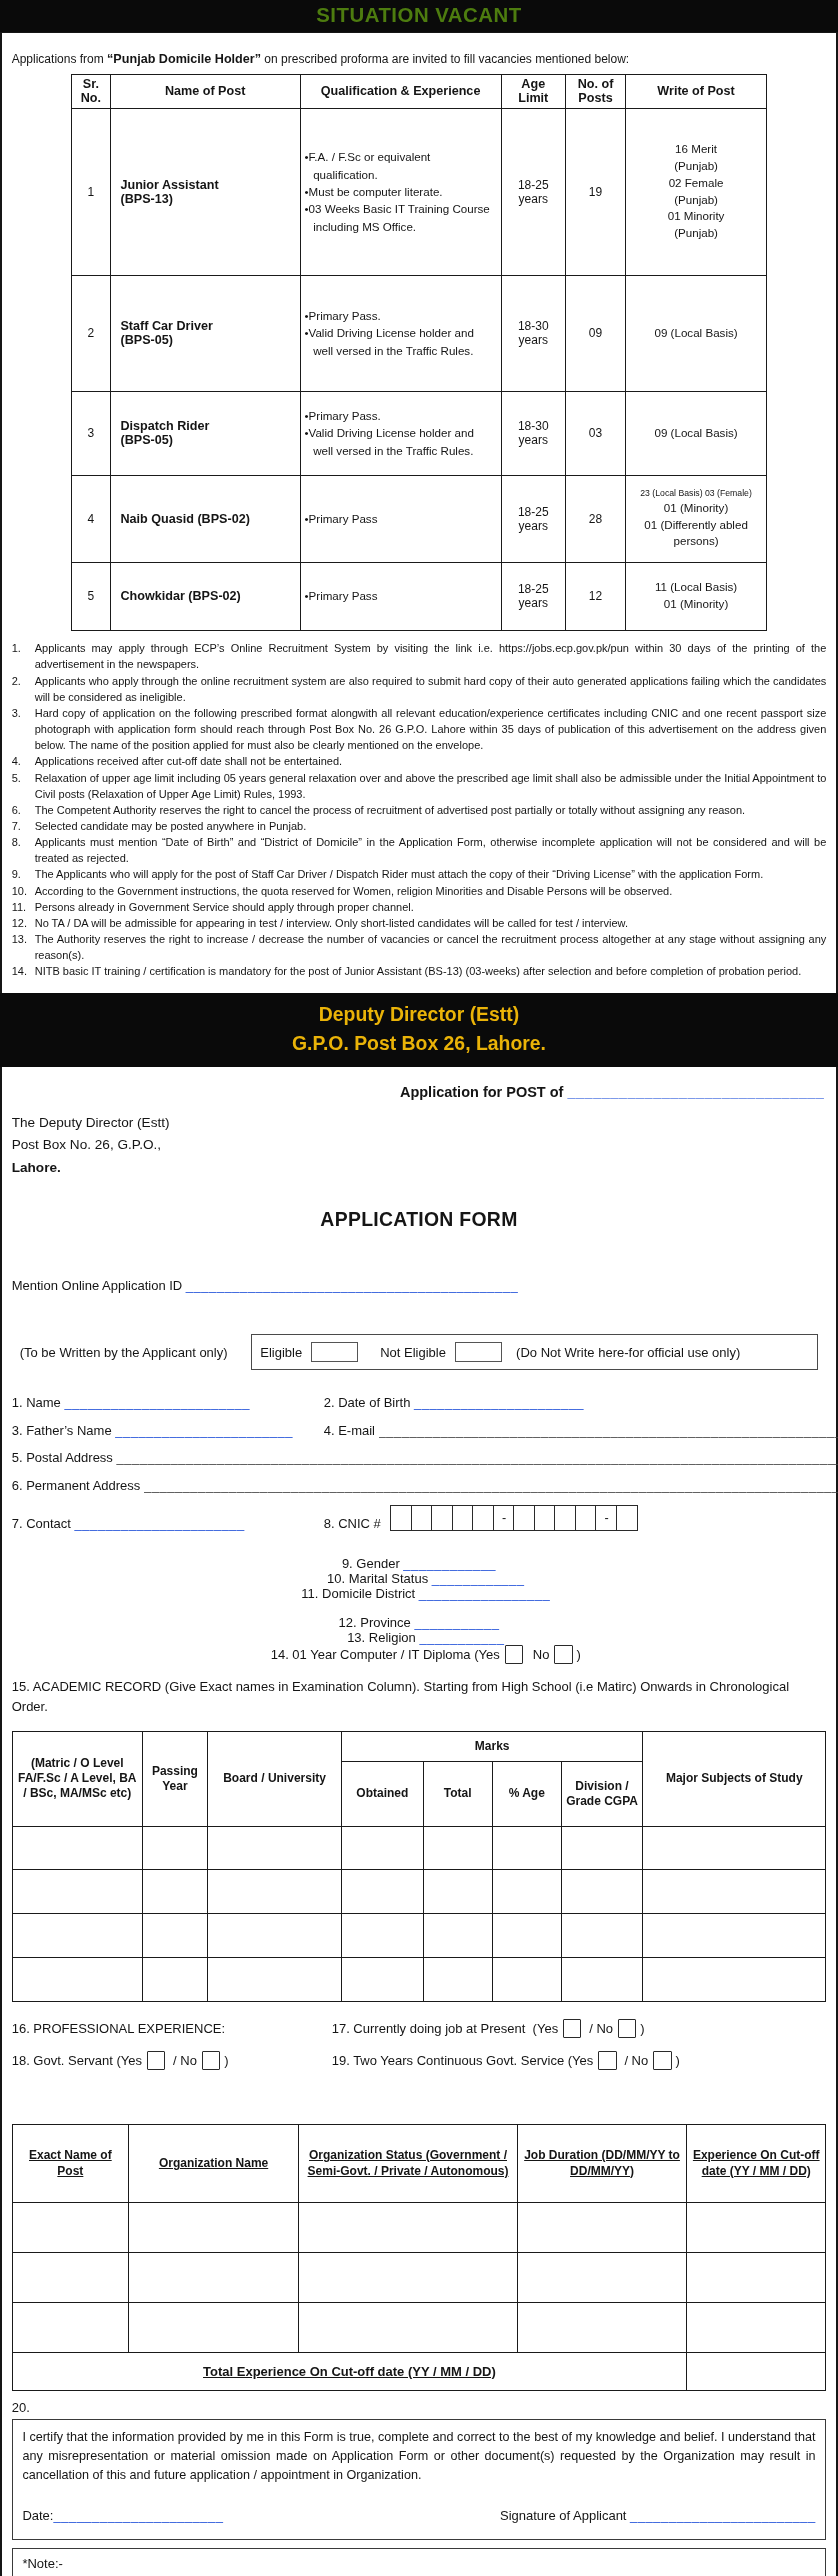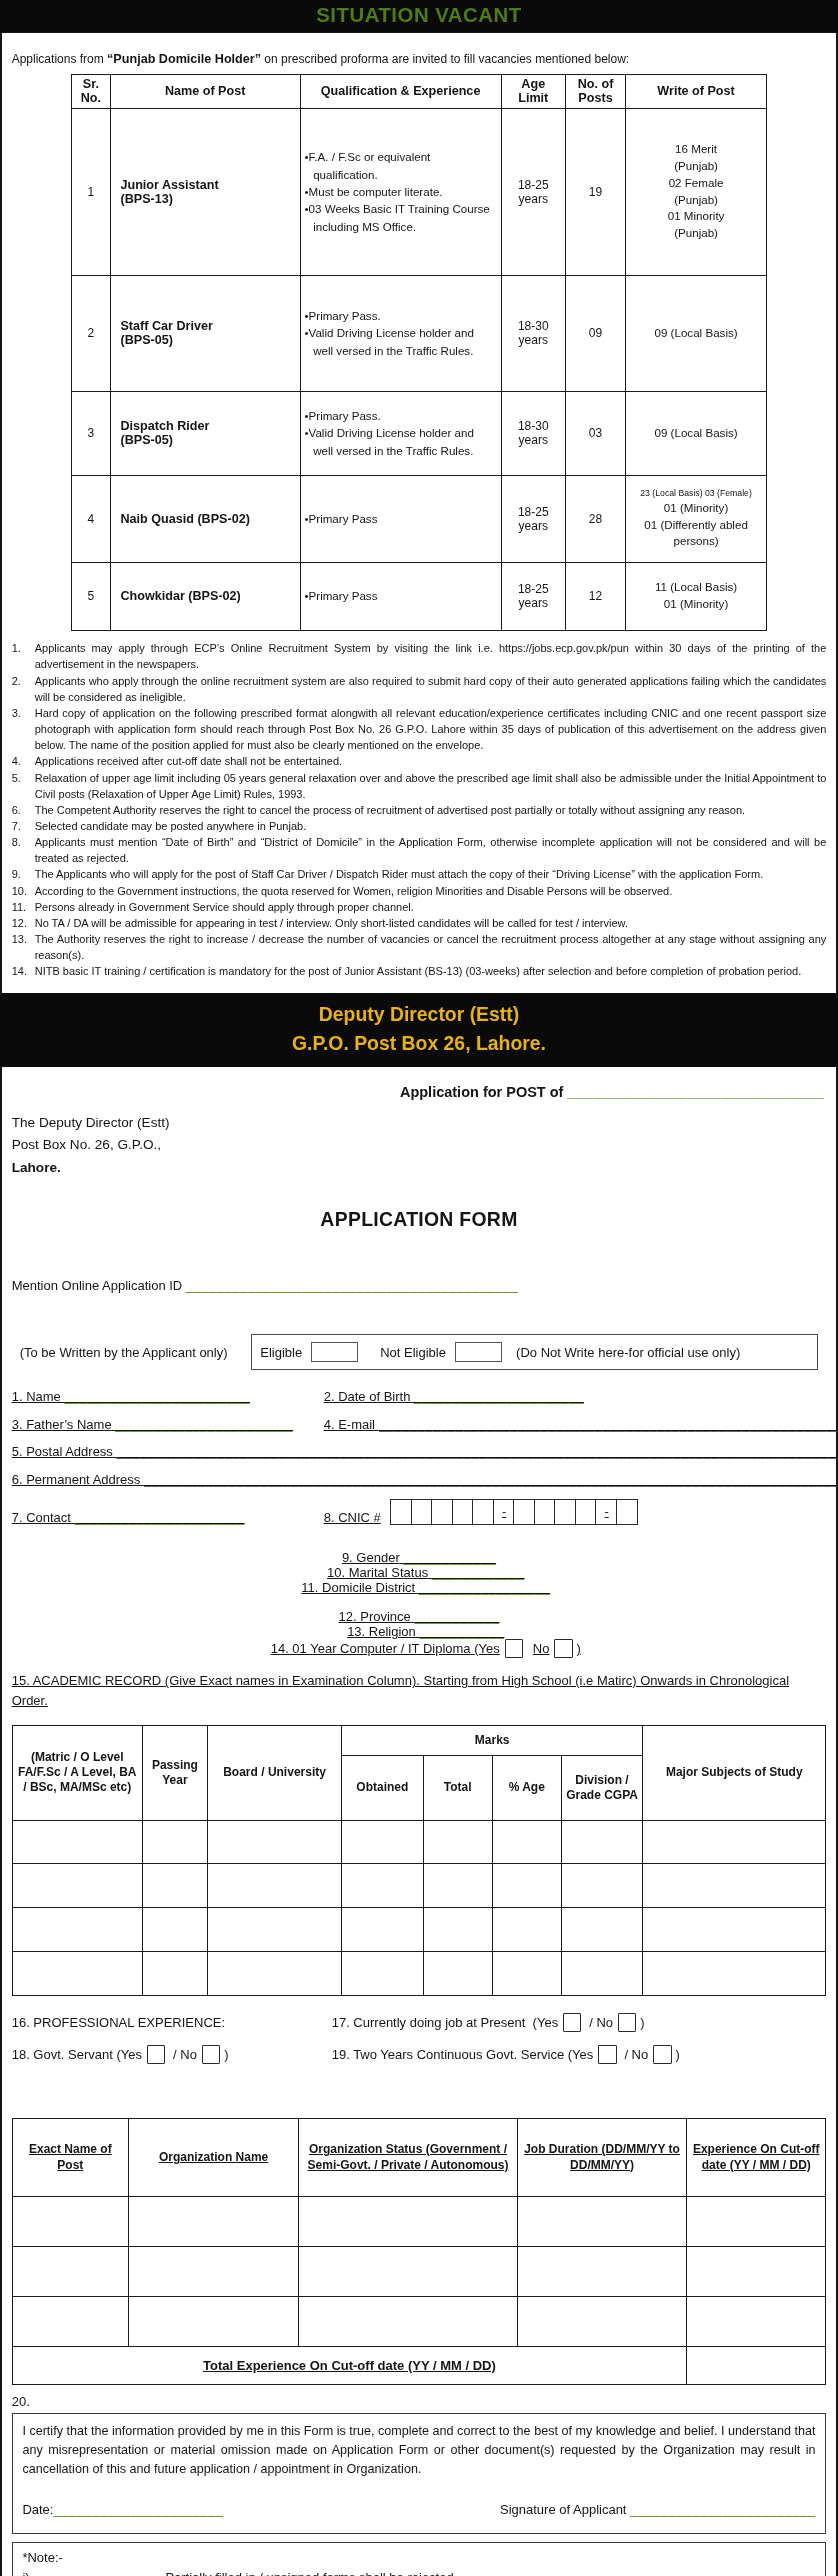--- a/index.html
+++ b/index.html
@@ -32,26 +32,26 @@
   .frame2{padding:5.8px 9.7px 0;}
   .appfor{display:flex;justify-content:flex-end;font-weight:bold;font-size:14.5px;margin:11.6px 1.9px 0;}
   .addr{font-size:13.6px;line-height:1.65;margin:11.6px 0 0;}
   .addr .bold{font-weight:bold;}
   .formtitle{text-align:center;font-weight:bold;font-size:19.4px;letter-spacing:0.3px;margin:29px 0 0;}
   .mention{font-size:13px;margin:47px 0 0;}
   .eligrow{display:flex;align-items:center;margin:41px 8px 0;}
   .applicant-only{font-size:13px;flex:none;}
   .eligbox{border:1.9px solid #4a4a4a;display:flex;align-items:center;gap:8.7px;padding:6.8px 8.7px;margin-left:23px;font-size:13px;flex:1;}
   .wbox{display:inline-block;width:45px;height:18.4px;border:1.9px solid #555;background:#fff;}
-  .fields{margin-top:19px;font-size:13px;text-decoration:underline;}
+  .fields{margin-top:25px;font-size:13px;}
   .frow{display:flex;margin:0 0 12.6px;align-items:flex-end;}
   .fl{flex:none;width:312px;}
   .fr{flex:1;display:flex;}
   .lbl{white-space:nowrap;}
-  .u{color:#4d7c0f;letter-spacing:0.5px;}
+  .u{color:#1d4ed8;letter-spacing:0.5px;}
   .fill{flex:1;overflow:hidden;white-space:nowrap;color:#3d3d3d;letter-spacing:0.5px;}
   .cnicrow{display:flex;align-items:flex-end;margin:9.7px 0 25px;}
   .cnic-cells{display:inline-flex;margin-left:9.7px;}
   .cell{width:20.4px;height:24px;border:1.9px solid #2a2a2a;margin-left:-1.9px;display:inline-flex;align-items:center;justify-content:center;font-size:12.6px;background:#fff;}
   .cell:first-child{margin-left:0;}
   .inlinerow{display:flex;align-items:center;margin:0 0 13.6px;flex-wrap:nowrap;flex-direction:column;}
   .seg{display:flex;align-items:center;white-space:nowrap;}
   .cb{display:inline-block;width:16.5px;height:16.5px;border:1.9px solid #2a2a2a;border-radius:1px;background:#fff;margin:0 3.9px 0 4.8px;vertical-align:middle;}
   .para15{font-size:13px;line-height:1.55;margin:3.9px 0 13.6px;}
   

